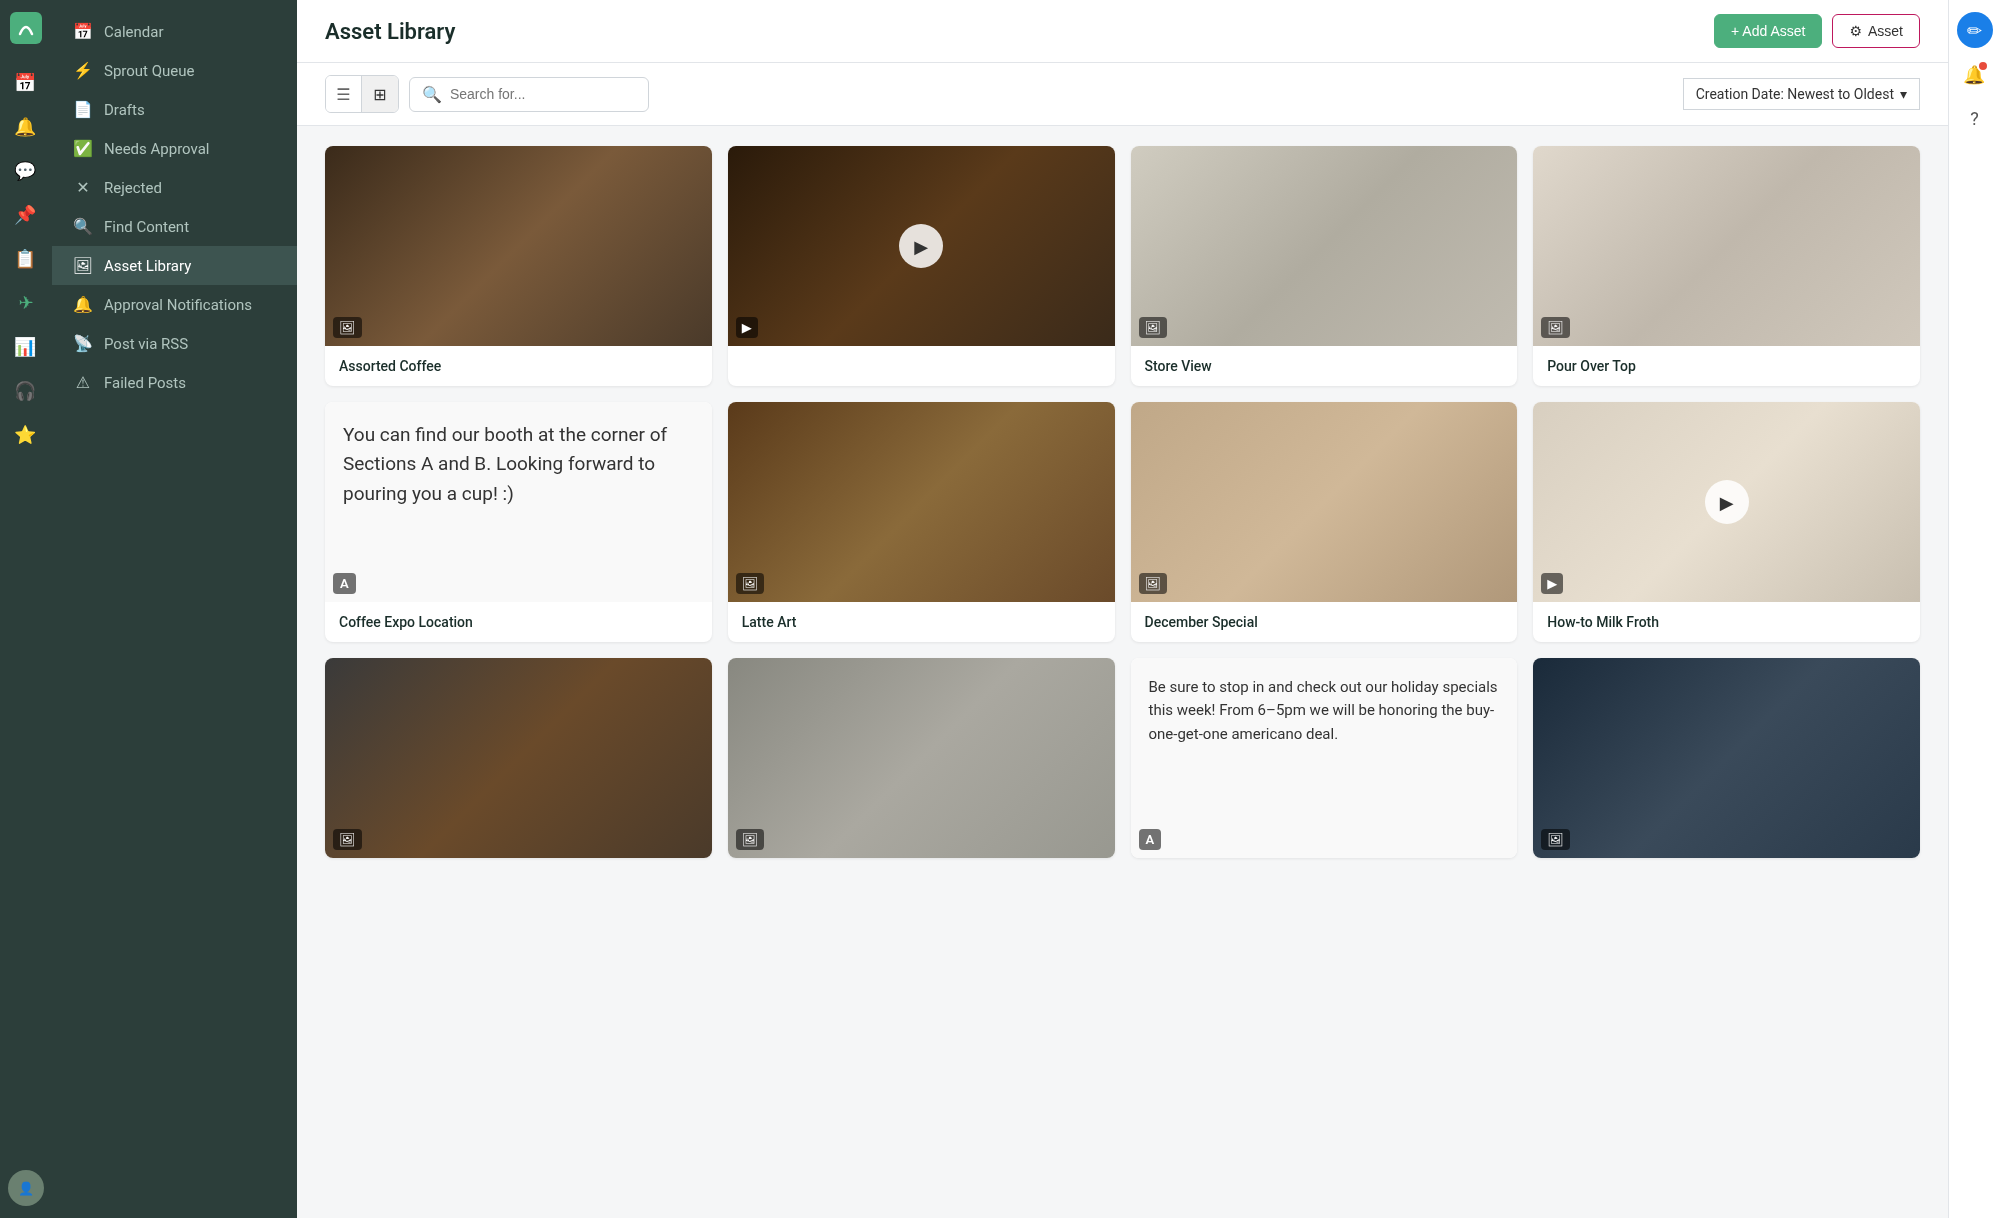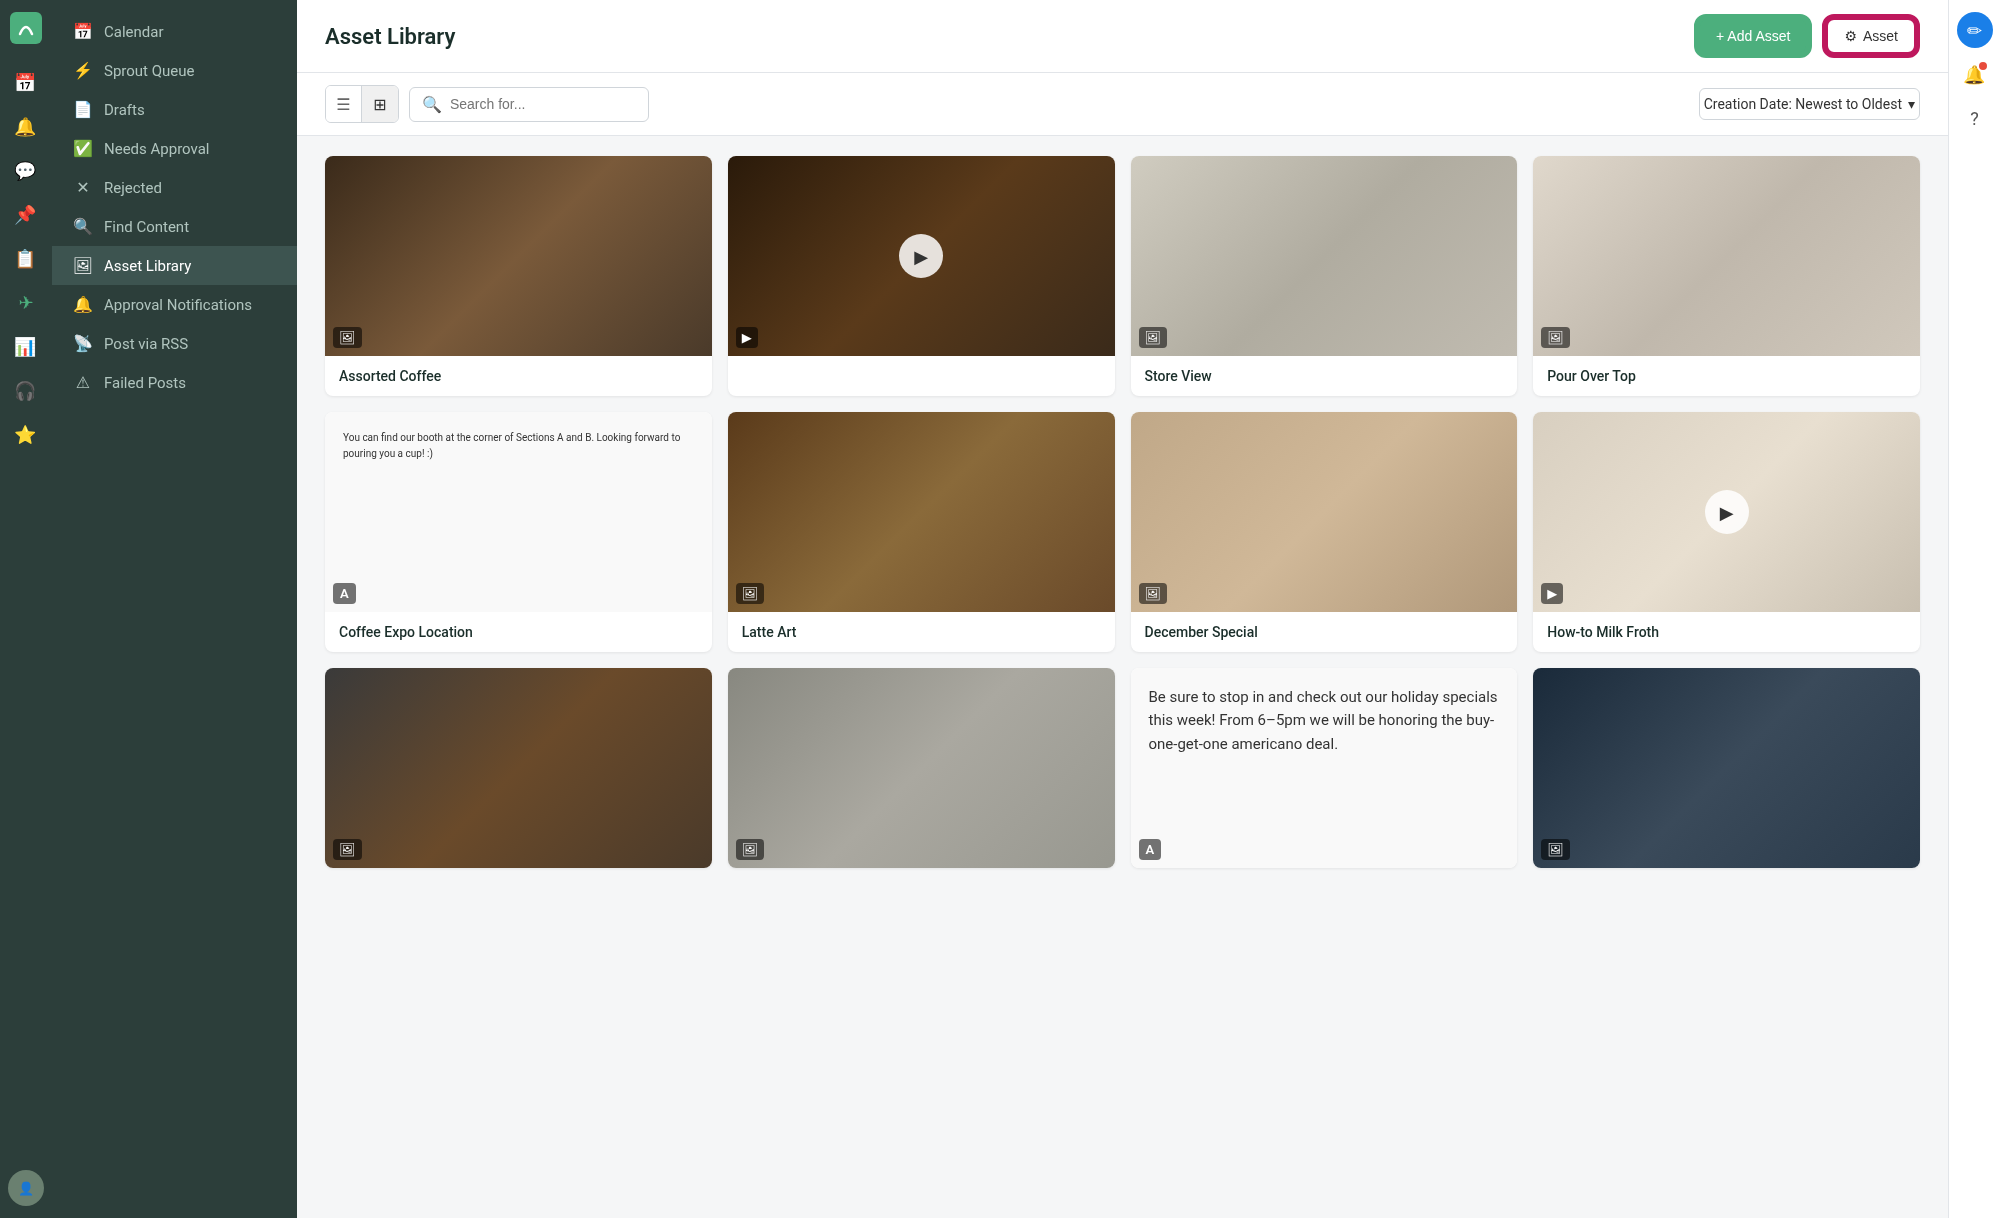--- a/index.html
+++ b/index.html
@@ -105,25 +105,25 @@
     .header-actions {
       display: flex;
       gap: 10px;
       align-items: center;
     }
     .btn {
       display: flex;
       align-items: center;
       gap: 6px;
       padding: 8px 16px;
-      border-radius: 12px;
+      border-radius: 6px;
       font-size: 14px;
       font-weight: 500;
       cursor: pointer;
-      border: 6px solid #be185d;
+      border: 1px solid #be185d;
       background: #fff;
       color: #333;
     }
     .btn-primary { background: #4caf7d; color: #fff; border-color: #4caf7d; }
 
     .toolbar {
       background: #ffffff;
       border-bottom: 1px solid #e2e5e9;
       padding: 12px 28px;
       display: flex;
@@ -160,22 +160,22 @@
       min-width: 240px;
     }
     .search-box input {
       border: none; outline: none; font-size: 14px; color: #555; background: transparent; width: 100%;
     }
     .sort-dropdown {
       display: flex;
       align-items: center;
       gap: 6px;
       border: 1px solid #d0d5da;
-      border-radius: 6px;
-      padding: 7px 4px;
+      border-radius: 0;
+      padding: 7px 12px;
       cursor: pointer;
       font-size: 14px;
       background: #fff;
       color: #333;
     }
 
     
     .content-area {
       flex: 1;
       overflow-y: auto;
@@ -417,21 +417,21 @@
     </div>
         <div class="asset-card">
       <div class="asset-image img-pour" style="height:200px;">
 
         <span class="asset-type-badge">🖼</span>
       </div>
       <div class="asset-caption">Pour Over Top</div>
     </div>
         <div class="asset-card text-card">
       <div class="asset-image" style="height:200px;background:#f9f9f9;padding:18px;display:flex;align-items:flex-start;position:relative;">
-        <p style="font-size:10px;color:#333;line-height:1.55;">You can find our booth at the corner of Sections A and B. Looking forward to pouring you a cup! :)</p>
+        <p style="font-size:19px;color:#333;line-height:1.55;">You can find our booth at the corner of Sections A and B. Looking forward to pouring you a cup! :)</p>
         <span class="text-badge">A</span>
       </div>
       <div class="asset-caption">Coffee Expo Location</div>
     </div>
         <div class="asset-card">
       <div class="asset-image img-latte" style="height:200px;">
 
         <span class="asset-type-badge">🖼</span>
       </div>
       <div class="asset-caption">Latte Art</div>

